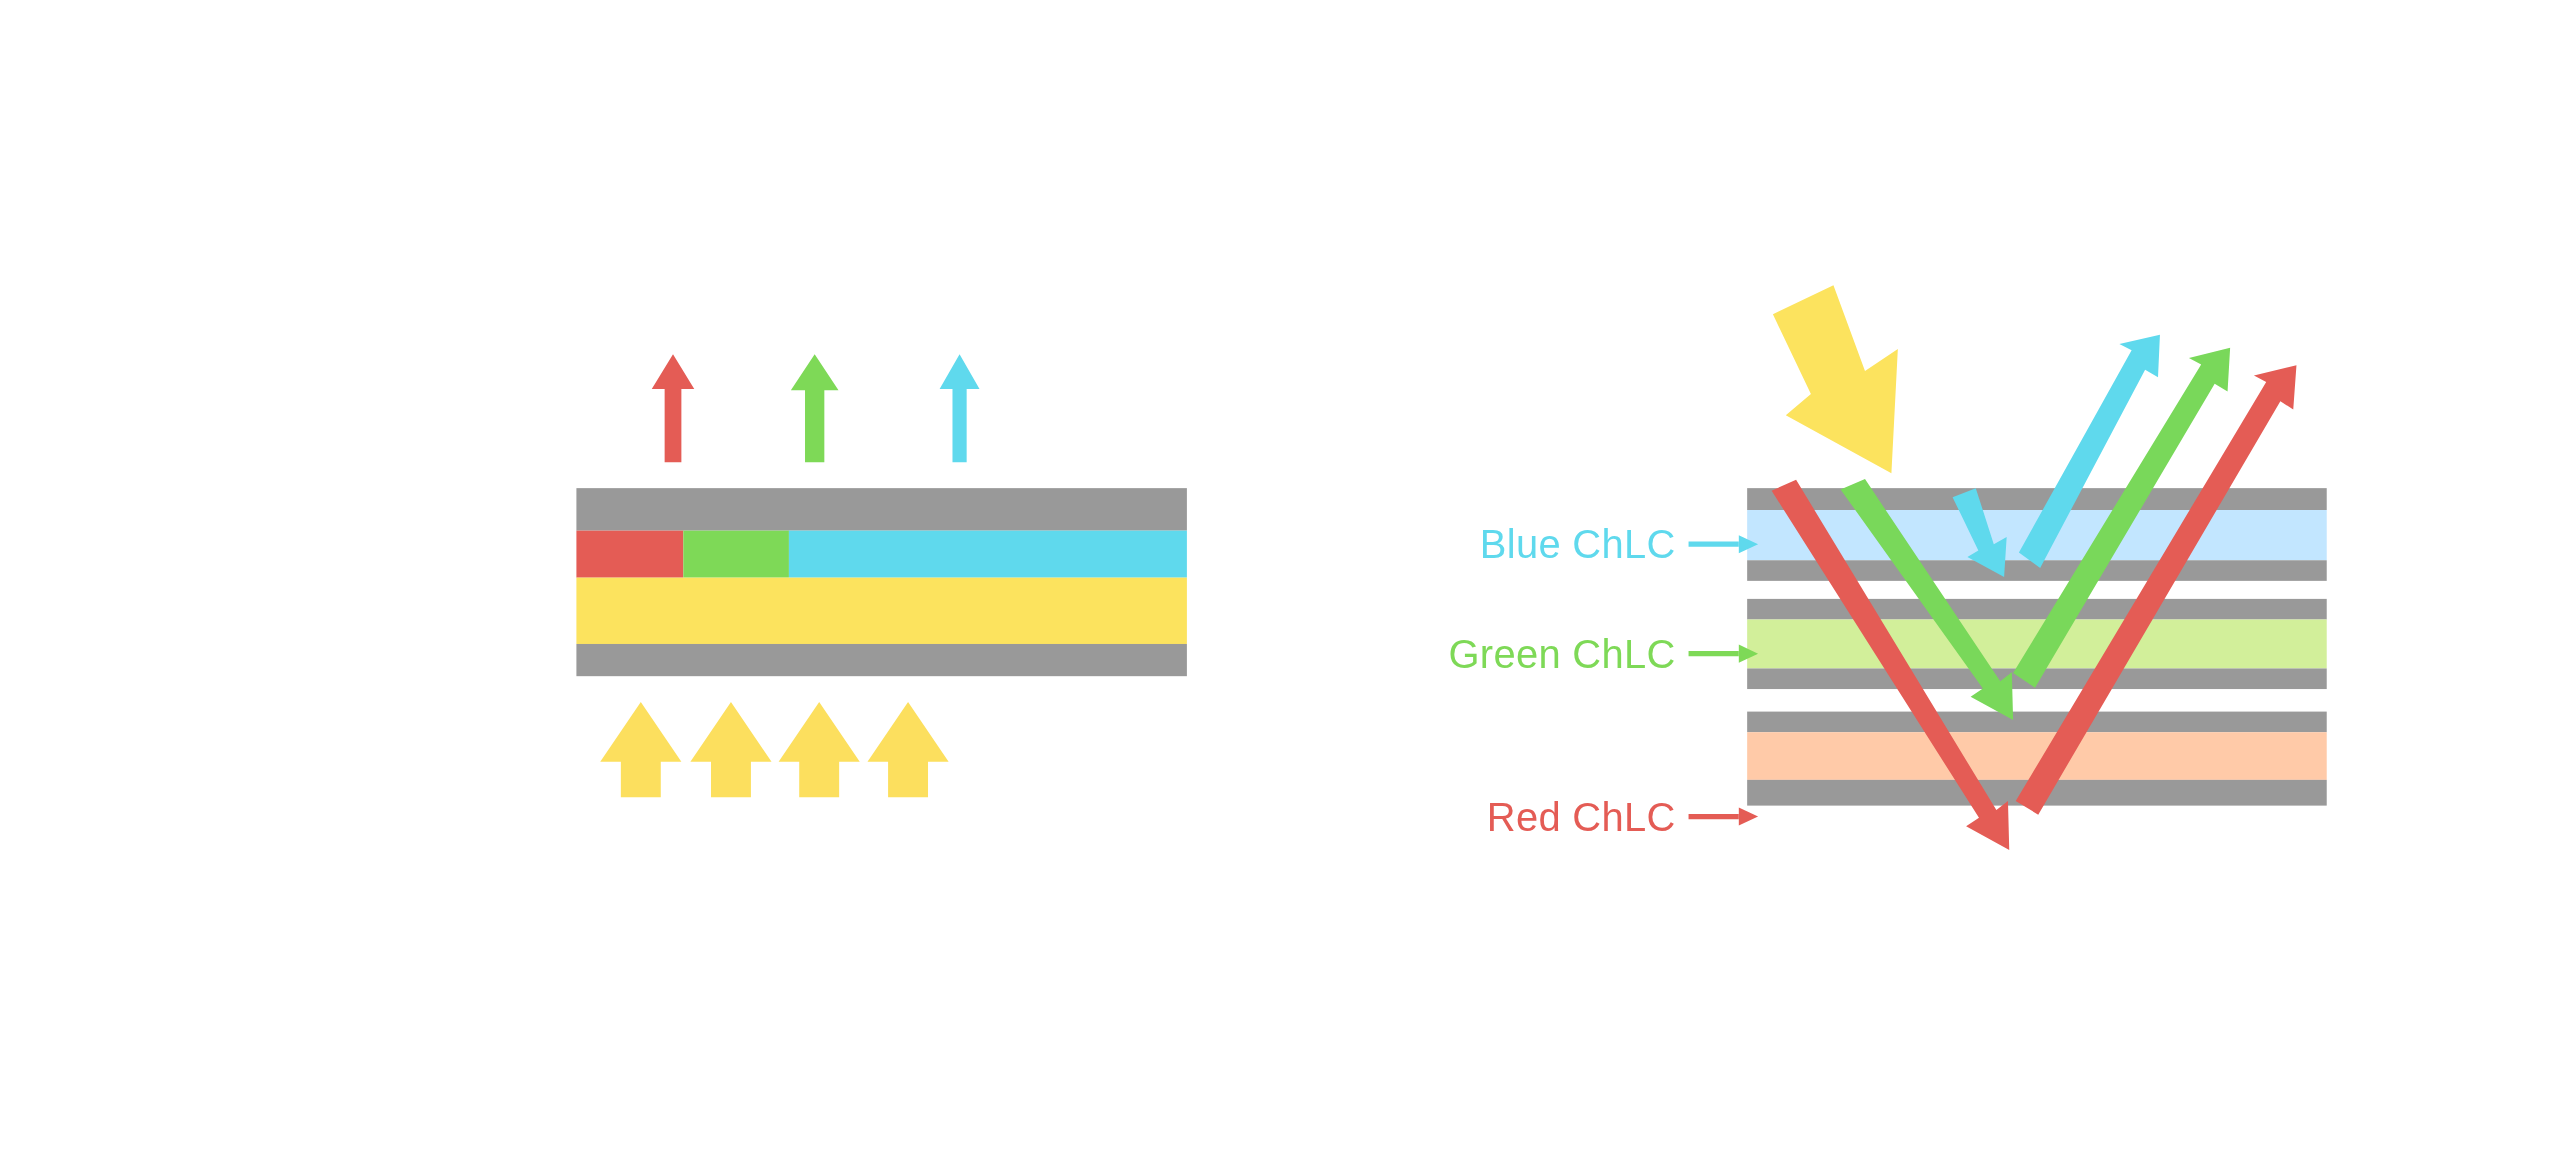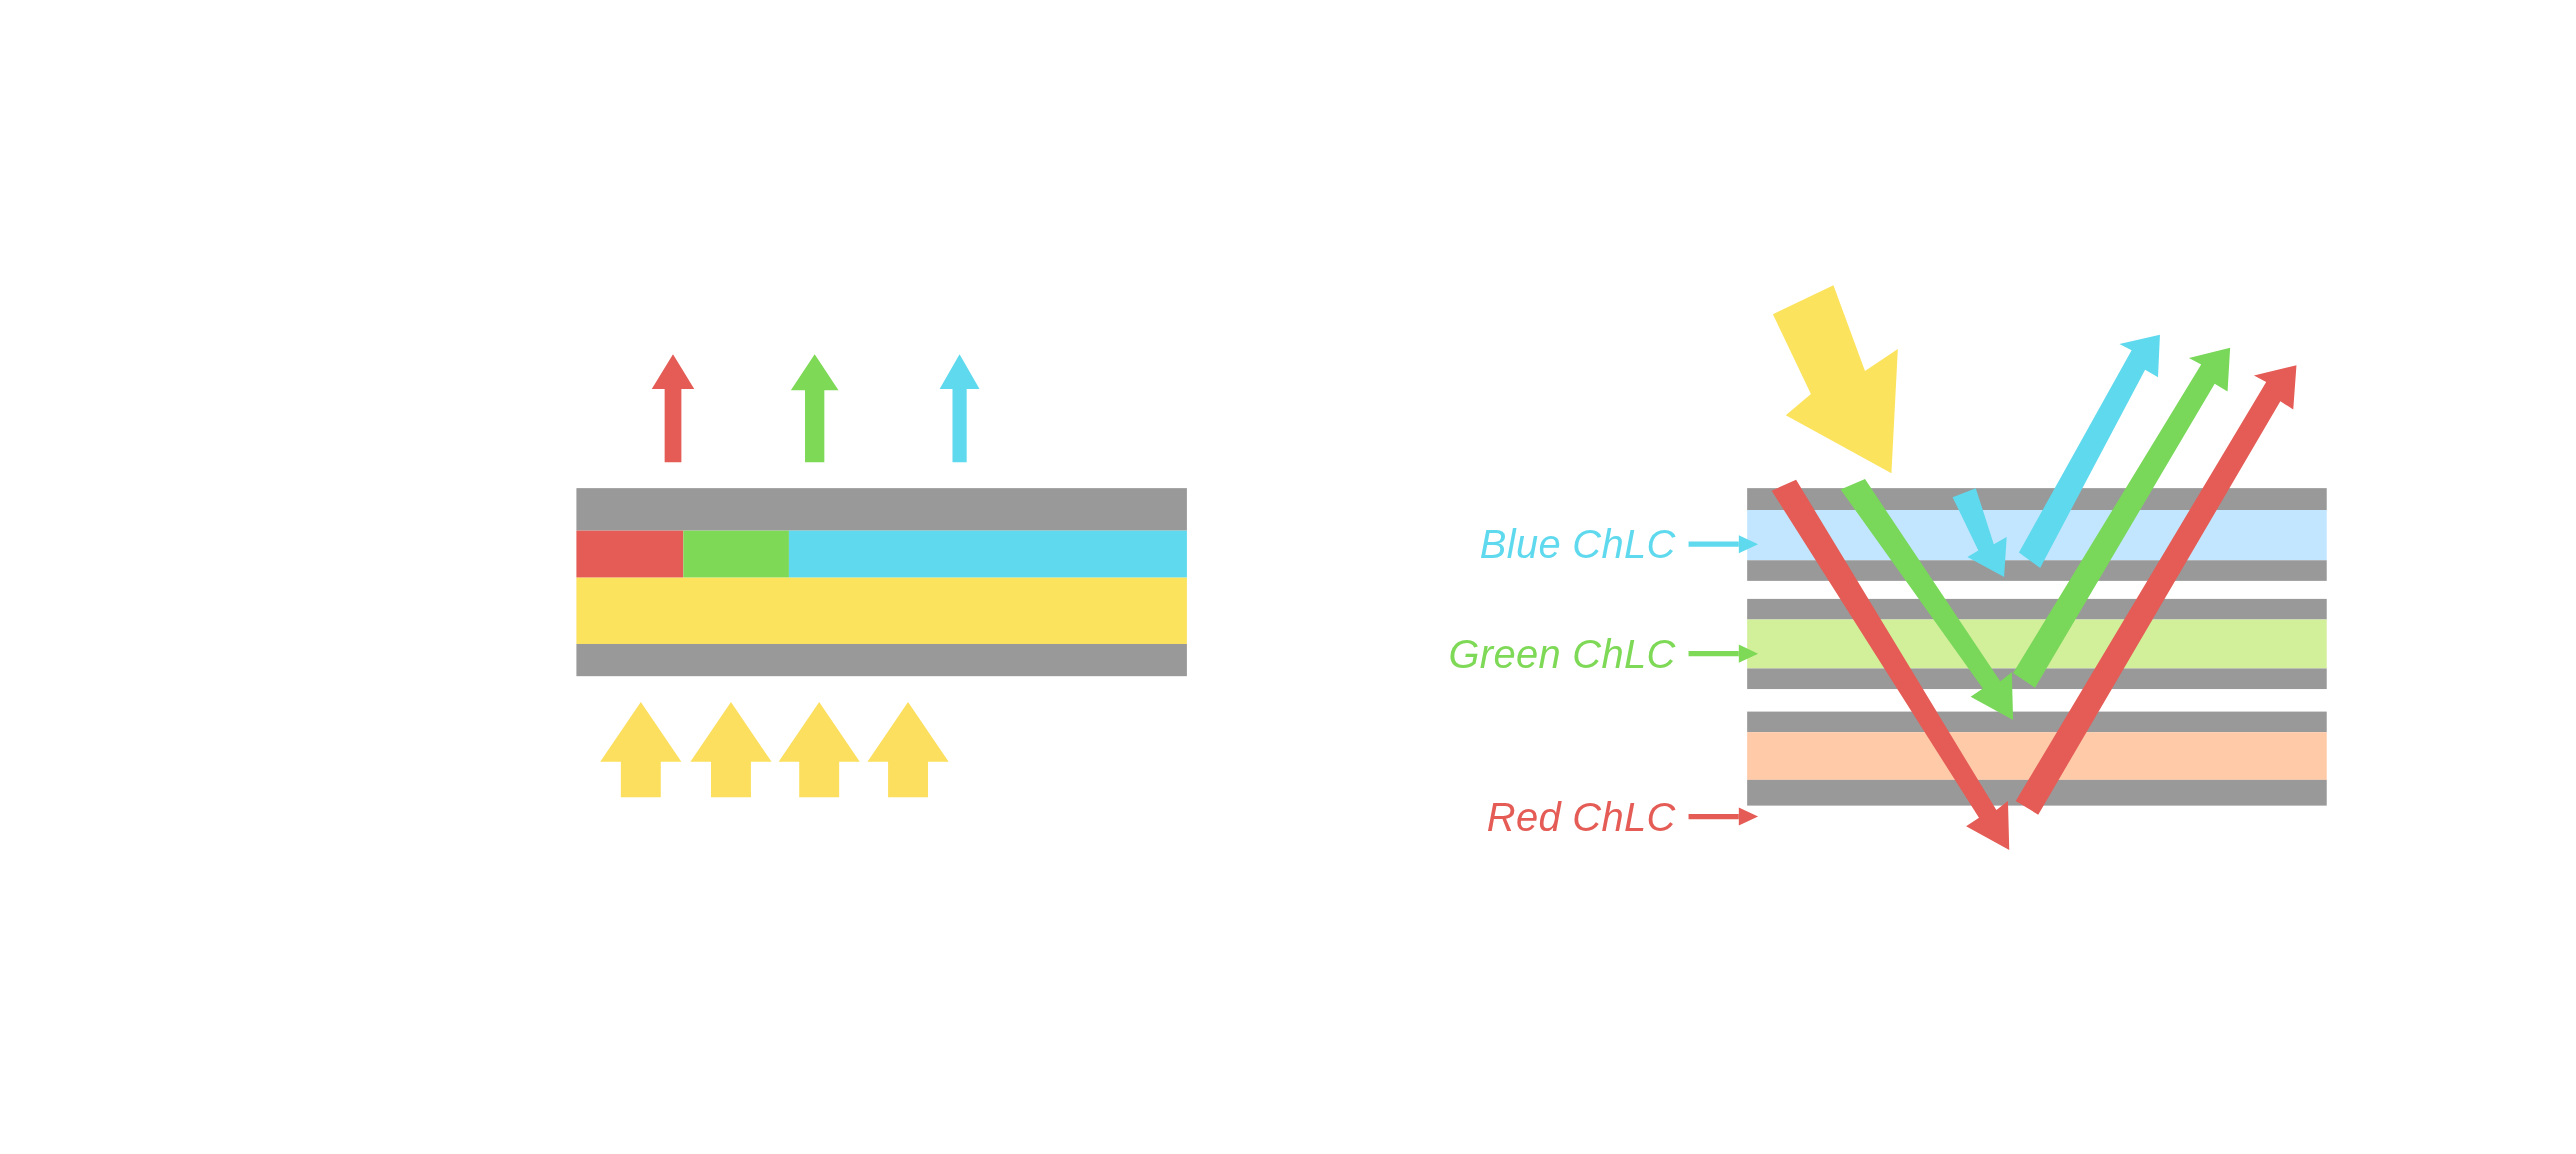--- a/index.html
+++ b/index.html
@@ -13,21 +13,20 @@
     height: 1154px;
     font-family: "Liberation Sans", sans-serif;
     overflow: hidden;
     position: relative;
   }
   #diagram-root {
     position: absolute;
     top: 0; left: 0;
     width: 2576px;
     height: 1154px;
-    font-style: italic;
   }
   svg.canvas {
     display: block;
     width: 2576px;
     height: 1154px;
   }
   text.chlc-label {
     font-family: "Liberation Sans", sans-serif;
     font-size: 62px;
     font-weight: 400;

